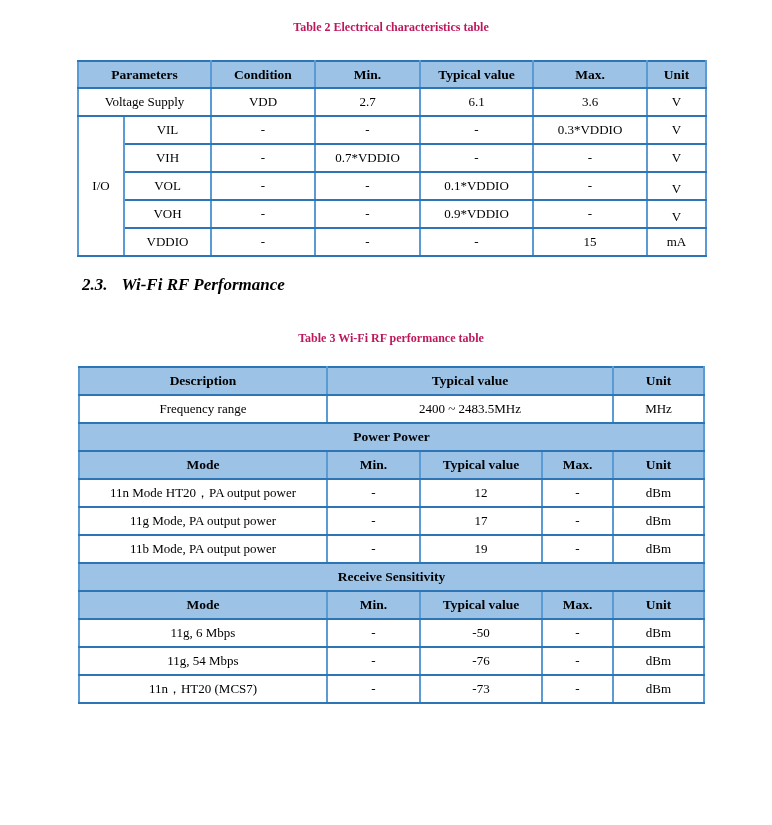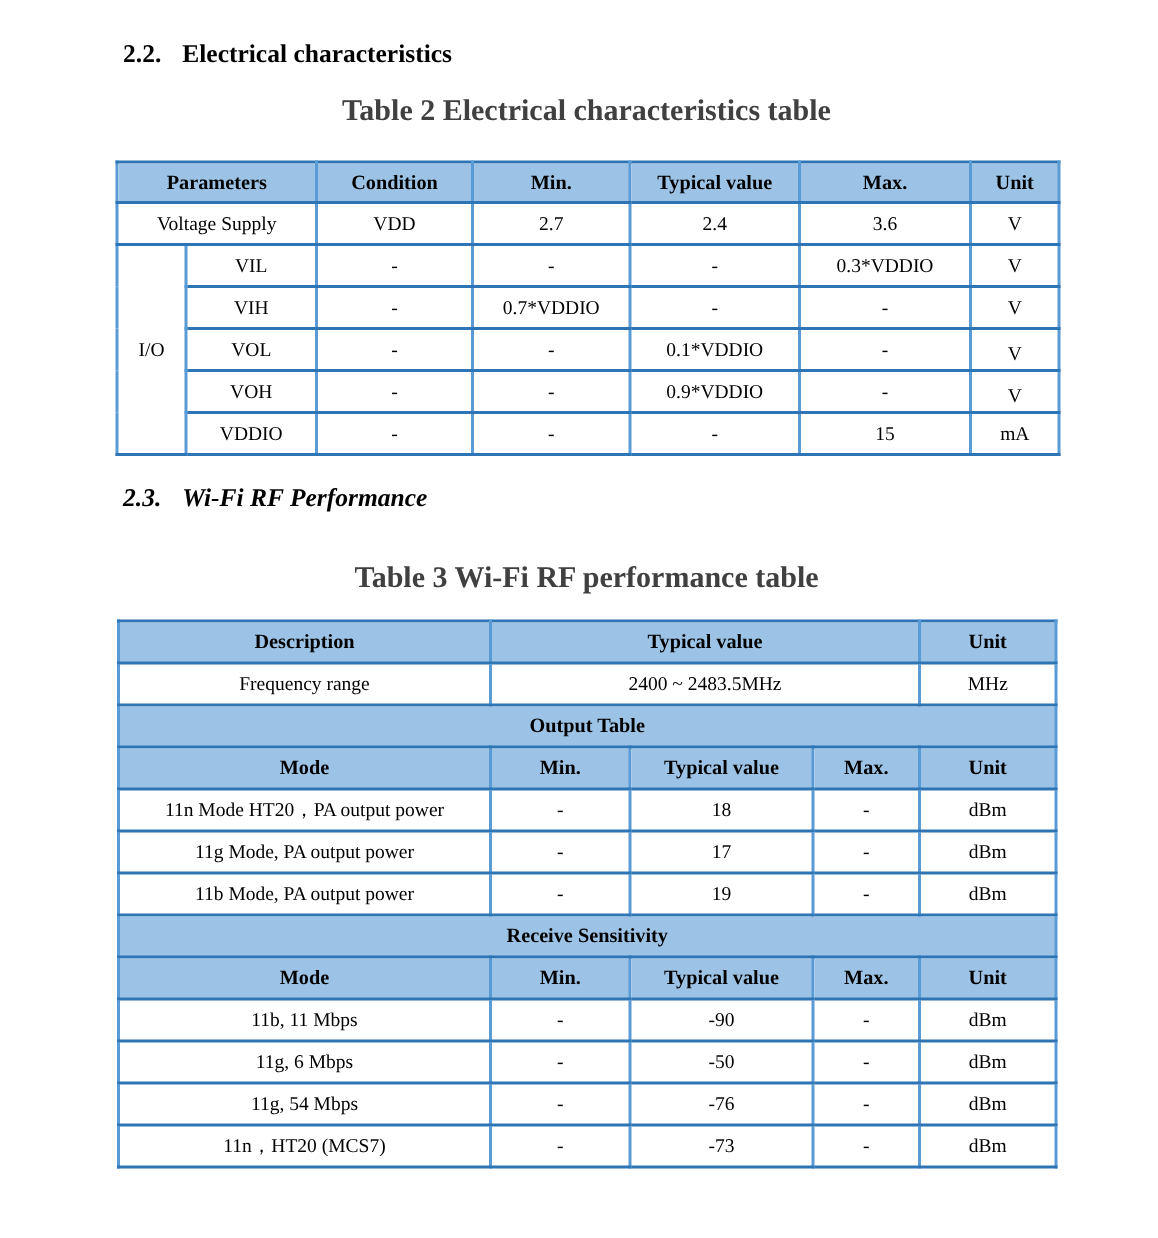--- a/index.html
+++ b/index.html
@@ -16,21 +16,21 @@
     color:var(--ink);overflow:hidden;
   }
   .heading{
     margin:25px 0 0 82px;
     font-size:17px;line-height:22px;font-weight:bold;color:#000;
   }
   .heading .hnum{margin-right:14px;}
   #heading2{margin-top:17px;font-style:italic;}
   .caption{
     width:628px;margin:19px 0 0 77px;text-align:center;
-    font-size:20px;line-height:16px;font-weight:bold;color:#404040;
+    font-size:12px;line-height:16px;font-weight:bold;color:#be185d;
   }
   table.dtable{
     border-collapse:collapse;table-layout:fixed;
     margin-left:77px;margin-top:25px;
     font-size:13px;color:#000;
   }
   #t2{margin-top:20px;margin-left:78px;padding-left:26px;}
   .dtable th,.dtable td{
     border-top:2px solid var(--hline);
     border-bottom:2px solid var(--hline);
@@ -48,23 +48,20 @@
     background:var(--fill);
     font-weight:bold;font-size:13.5px;
   }
   td.vb{vertical-align:bottom;padding-bottom:2px;}
 </style>
 </head>
 <body>
 
 <div>
 
-  <div class="heading" id="heading1">
-    <span class="hnum">2.2.</span><span>Electrical characteristics</span>
-  </div>
 
   <div class="caption">Table 2 Electrical characteristics table</div>
 
   <table class="dtable" id="t1">
     <colgroup>
       <col style="width:46px">
         <col style="width:87px">
         <col style="width:104px">
       <col style="width:105px">
         <col style="width:113px">
@@ -77,21 +74,21 @@
         <th>Condition</th>
         <th>Min.</th>
         <th>Typical value</th>
         <th>Max.</th>
         <th>Unit</th>
       </tr>
       <tr>
         <td colspan="2">Voltage Supply</td>
         <td>VDD</td>
         <td>2.7</td>
-        <td>2.4</td>
+        <td>6.1</td>
         <td>3.6</td>
         <td>V</td>
       </tr>
       <tr>
         <td rowspan="5">I/O</td>
         <td>VIL</td>
         <td>-</td>
         <td>-</td>
         <td>-</td>
         <td>0.3*VDDIO</td>
@@ -152,33 +149,33 @@
         <th colspan="3">Typical value</th>
         <th>Unit</th>
       </tr>
       <tr>
         <td>Frequency range</td>
         <td colspan="3">2400 ~ 2483.5MHz</td>
         <td>MHz</td>
       </tr>
 
       <tr>
-        <td colspan="5" class="section-label">Output Table</td>
+        <td colspan="5" class="section-label">Power Power</td>
       </tr>
       <tr>
         <th>Mode</th>
         <th>Min.</th>
         <th>Typical value</th>
         <th>Max.</th>
         <th>Unit</th>
       </tr>
       <tr>
         <td>11n Mode HT20，PA output power</td>
         <td>-</td>
-        <td>18</td>
+        <td>12</td>
         <td>-</td>
         <td>dBm</td>
       </tr>
       <tr>
         <td>11g Mode, PA output power</td>
         <td>-</td>
         <td>17</td>
         <td>-</td>
         <td>dBm</td>
       </tr>
@@ -194,27 +191,20 @@
         <td colspan="5" class="section-label">Receive Sensitivity</td>
       </tr>
       <tr>
         <th>Mode</th>
         <th>Min.</th>
         <th>Typical value</th>
         <th>Max.</th>
         <th>Unit</th>
       </tr>
       <tr>
-        <td>11b, 11 Mbps</td>
-        <td>-</td>
-        <td>-90</td>
-        <td>-</td>
-        <td>dBm</td>
-      </tr>
-      <tr>
         <td>11g, 6 Mbps</td>
         <td>-</td>
         <td>-50</td>
         <td>-</td>
         <td>dBm</td>
       </tr>
       <tr>
         <td>11g, 54 Mbps</td>
         <td>-</td>
         <td>-76</td>

